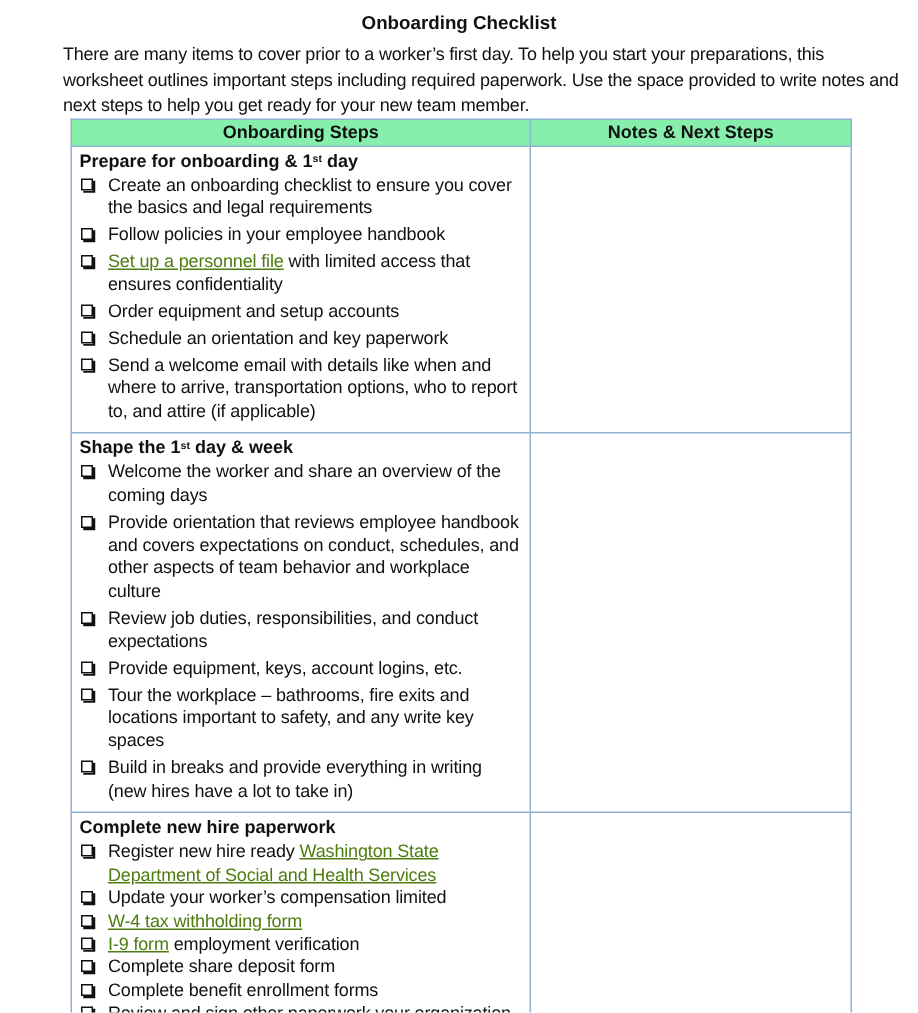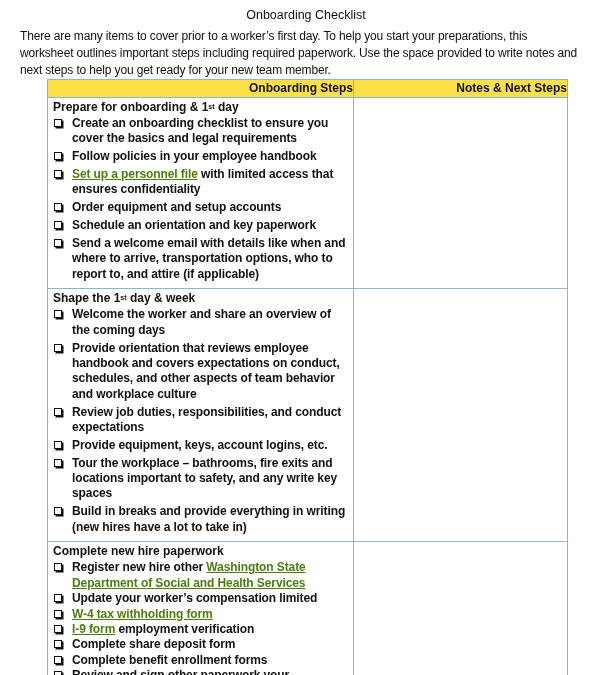--- a/index.html
+++ b/index.html
@@ -1,30 +1,30 @@
 <!DOCTYPE html>
 <html><head>
 <meta charset="utf-8">
 <style>
   html, body { margin:0; padding:0; background:#ffffff; }
   body { width:612px; height:675px; overflow:hidden; position:relative;
          font-family:"Liberation Sans", "DejaVu Sans", sans-serif; color:#111; }
   .title { position:absolute; left:0; top:8px; width:612px; text-align:center;
-           font-weight:normal; font-size:12.5px; }
-  .intro { position:absolute; left:20px; top:28px; width:560px; font-size:12px;
+           font-weight:bold; font-size:12.5px; }
+  .intro { position:absolute; left:42px; top:28px; width:560px; font-size:12px;
            line-height:17px; letter-spacing:-0.15px; }
   table.checklist { position:absolute; left:47px; top:79px; width:520px;
            border-collapse:collapse; table-layout:fixed; font-size:12px; }
   table.checklist td, table.checklist th { border:1px solid #8fb4d3; vertical-align:top; padding:0; }
-  th { background:#fde047; font-weight:bold; font-size:12px; height:17px; text-align:right; line-height:17px; }
+  th { background:#86efac; font-weight:bold; font-size:12px; height:17px; text-align:center; line-height:17px; }
   col.c1 { width:306px; } col.c2 { width:214px; }
   .sec { padding:2px 4px 4px 5px; }
   .sec-h { font-weight:bold; font-size:12px; line-height:15px; margin-bottom:1px; }
   .sec-h sup { font-size:7px; vertical-align:top; position:relative; top:-1px; }
-  ul { list-style:none; margin:0; padding:0;font-weight:bold; }
+  ul { list-style:none; margin:0; padding:0; }
   li { position:relative; padding-left:19px; line-height:15.4px; margin-bottom:2.4px; font-size:12px; letter-spacing:-0.1px; }
   li.tight { margin-bottom:0; }
   .cb { position:absolute; left:1px; top:3px; width:8px; height:8px; border:1px solid #111;
         box-shadow:1.5px 1.5px 0 #111; box-sizing:border-box; }
   a { color:#4d7c0f; text-decoration:underline; }
   .sec3 { height:190px; }
 </style>
 </head>
 <body>
 
@@ -76,21 +76,21 @@
         </div>
       </td>
       <td></td>
     </tr>
 
     <tr>
       <td>
         <div class="sec sec3">
           <div class="sec-h">Complete new hire paperwork</div>
           <ul>
-            <li class="tight"><span class="cb"></span><span>Register new hire other </span><a>Washington State Department of Social and Health Services</a></li>
+            <li class="tight"><span class="cb"></span><span>Register new hire ready </span><a>Washington State Department of Social and Health Services</a></li>
             <li class="tight"><span class="cb"></span><span>Update your worker’s compensation limited</span></li>
             <li class="tight"><span class="cb"></span><a>W-4 tax withholding form</a></li>
             <li class="tight"><span class="cb"></span><a>I-9 form</a><span> employment verification</span></li>
             <li class="tight"><span class="cb"></span><span>Complete share deposit form</span></li>
             <li class="tight"><span class="cb"></span><span>Complete benefit enrollment forms</span></li>
             <li class="tight"><span class="cb"></span><span>Review and sign other paperwork your organization may have like confidentiality agreements, conflict of interest, and equipment agreements</span></li>
           </ul>
         </div>
       </td>
       <td></td>

